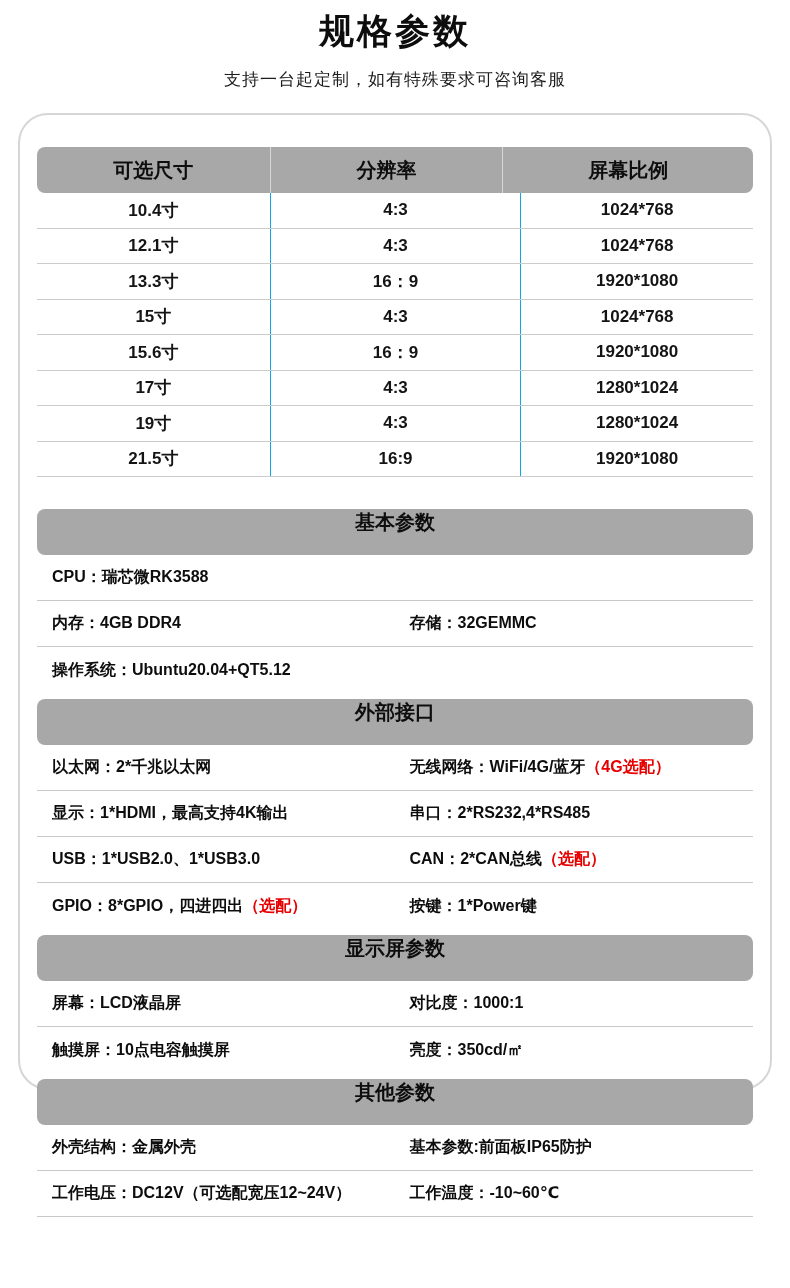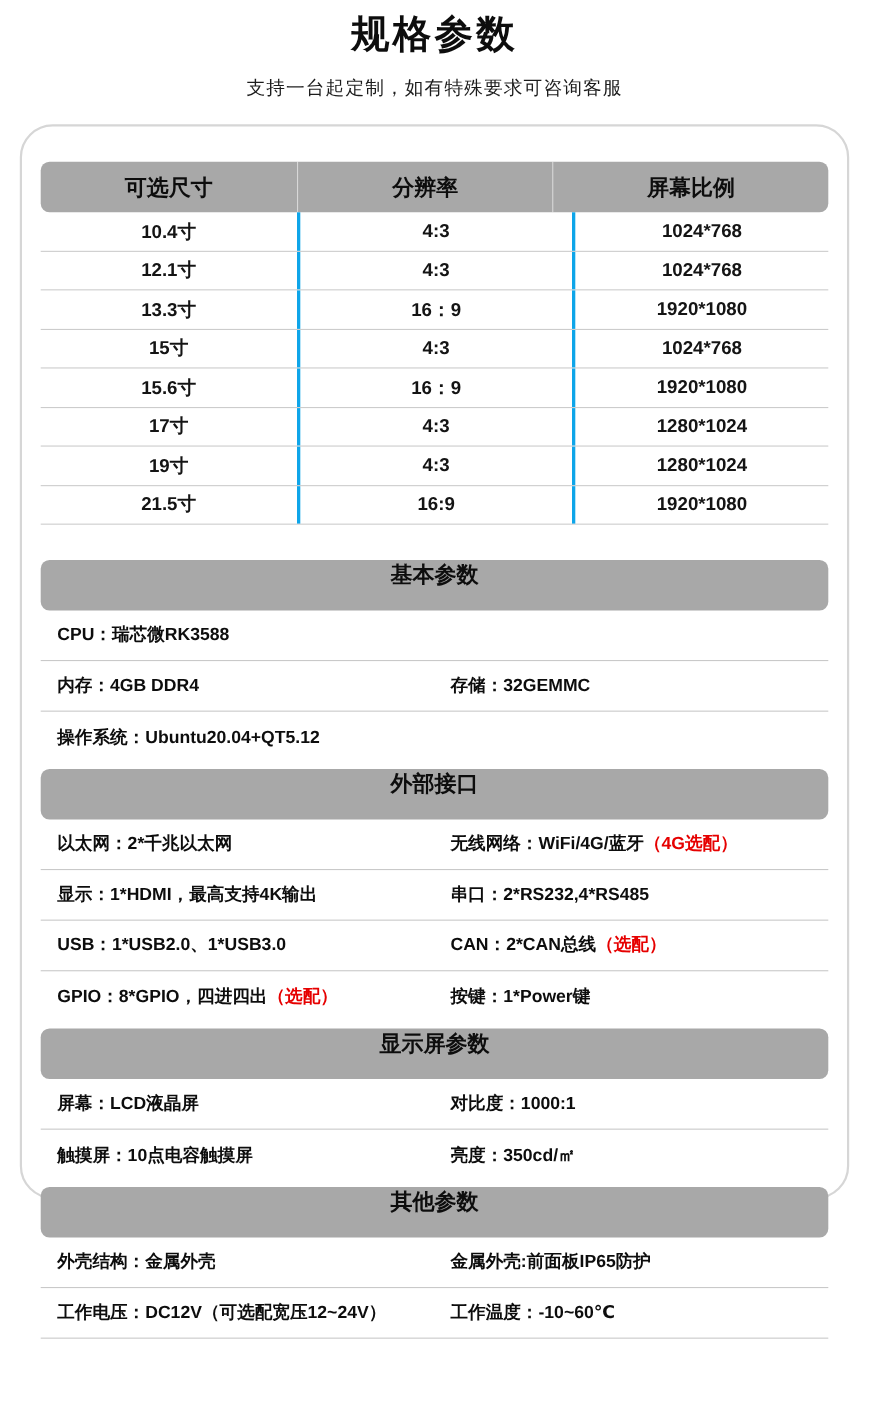--- a/index.html
+++ b/index.html
@@ -26,21 +26,21 @@
   }
 
   
   .t-header{display:flex;height:46px;background:var(--bar-bg);border-radius:8px;}
   .t-hcell{display:flex;align-items:center;justify-content:center;
     font-size:20px;font-weight:700;color:#0d0d0d;}
   .t-hcell + .t-hcell{border-left:1px solid rgba(255,255,255,0.55);}
   .t-row{display:flex;height:35.5px;border-bottom:1px solid #cccccc;}
   .t-cell{display:flex;align-items:center;justify-content:center;
     font-size:17px;font-weight:700;color:#141414;}
-  .t-cell + .t-cell{border-left:3px solid #0ea5e9;}
+  .t-cell + .t-cell{border-left:1px solid #0ea5e9;}
   .w1{width:32.5%;}.w2{width:35%;}.w3{width:32.5%;}
 
   
   .section-bar{height:46px;background:var(--bar-bg);border-radius:8px;
     display:flex;align-items:flex-start;justify-content:center;
     font-size:20px;font-weight:700;color:#0d0d0d;}
   .mt-lg{margin-top:32px;}
   .mt-sm{margin-top:6px;}
 
   
@@ -154,20 +154,20 @@
   <div class="spec-row no-b">
     <div><span>触摸屏：10点电容触摸屏</span></div>
     <div><span>亮度：350cd/㎡</span></div>
   </div>
 
   <div class="section-bar mt-sm">
     <span>其他参数</span>
   </div>
   <div class="spec-row">
     <div><span>外壳结构：金属外壳</span></div>
-    <div><span>金属外壳:前面板IP65防护</span></div>
+    <div><span>基本参数:前面板IP65防护</span></div>
   </div>
   <div class="spec-row">
     <div><span>工作电压：DC12V（可选配宽压12~24V）</span></div>
     <div><span>工作温度：-10~60℃</span></div>
   </div>
 
 </div>
 
 </body></html>

